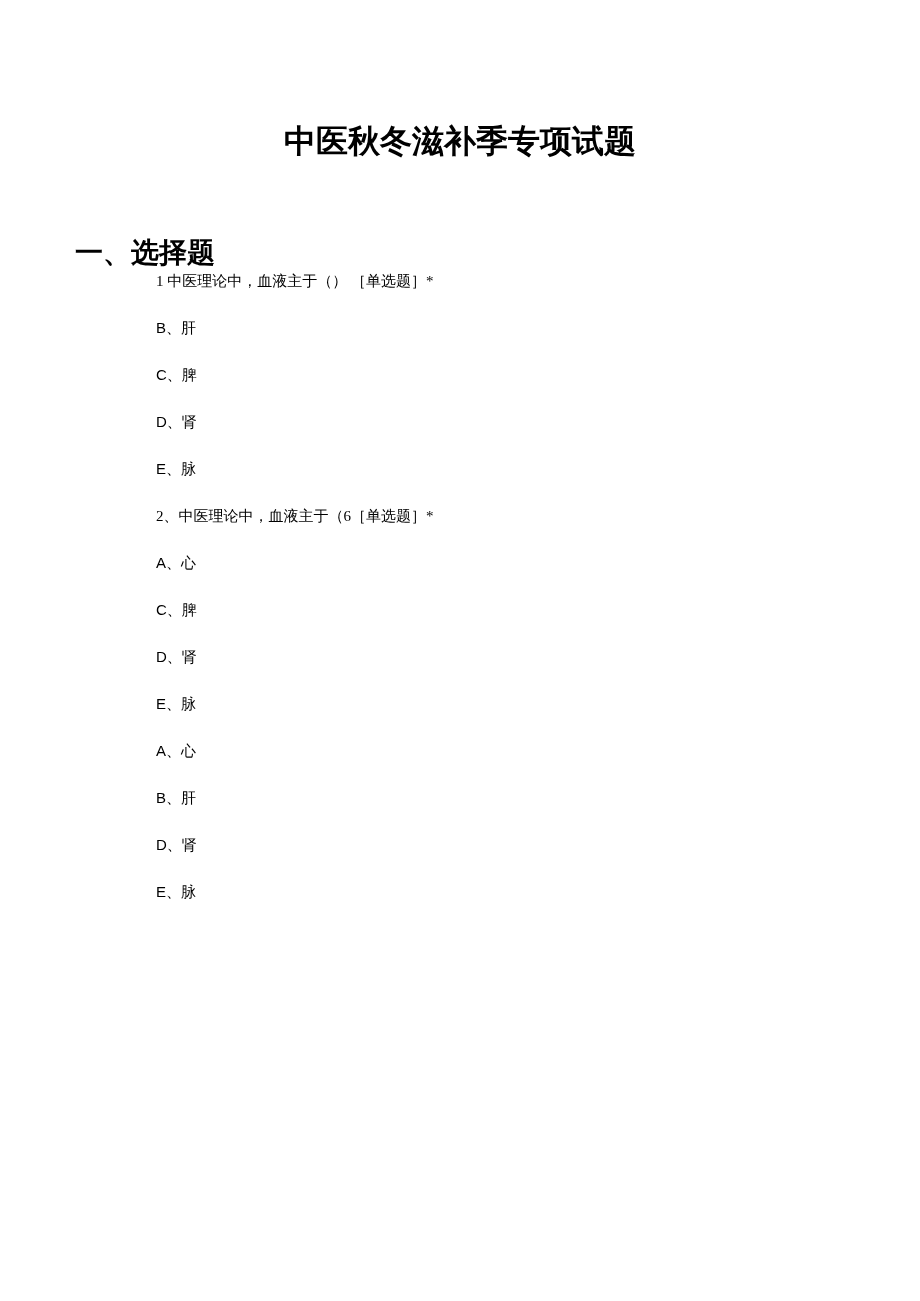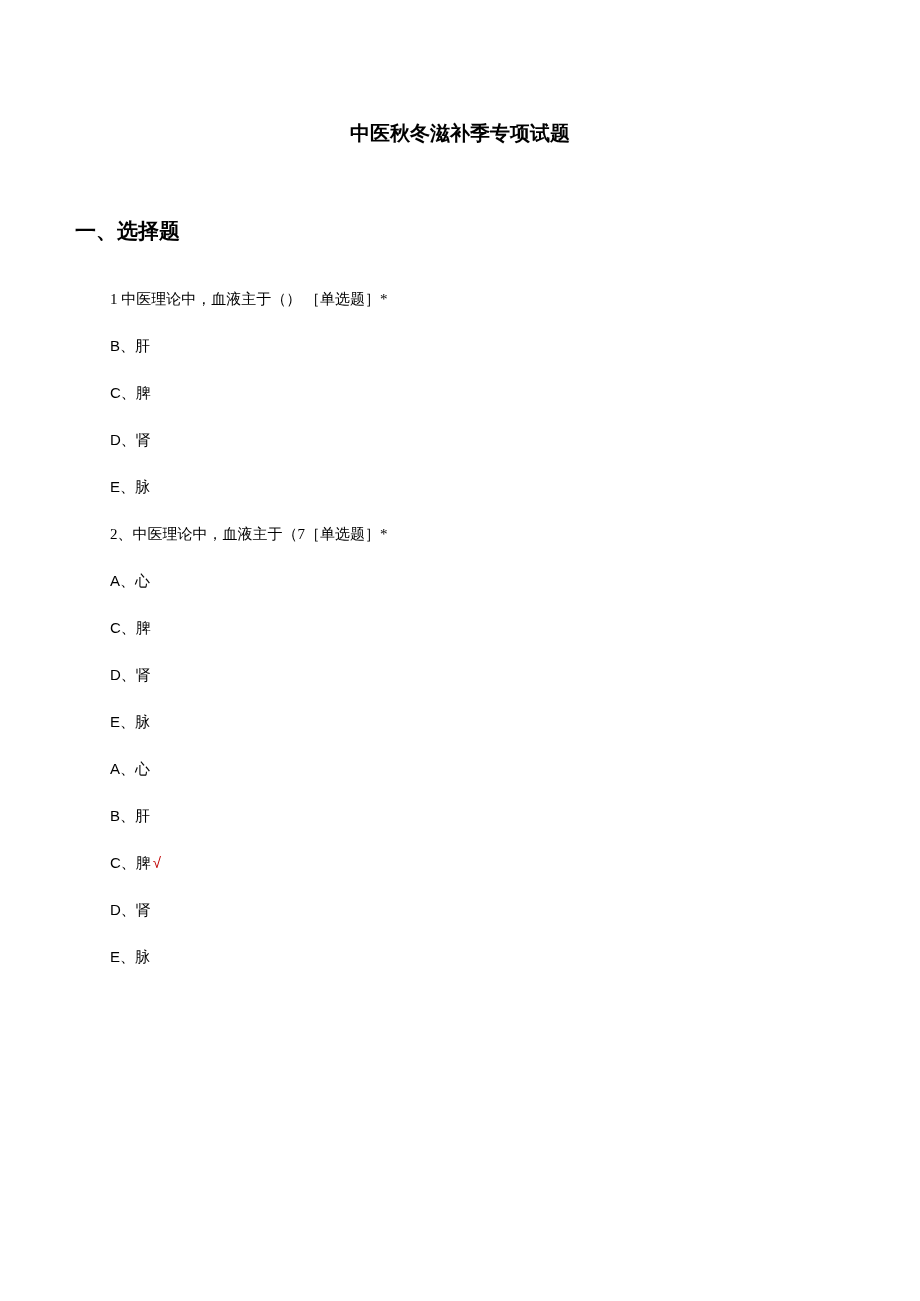--- a/index.html
+++ b/index.html
@@ -6,34 +6,34 @@
     body {
       width: 920px;
       height: 1301px;
       background: #fff;
       font-family: "SimSun", "宋体", serif;
       color: #000;
       padding: 120px 110px 60px 110px;
     }
     .title {
       text-align: center;
-      font-size: 20px;
+      font-size: 32px;
       font-weight: bold;
       font-family: "SimHei", "黑体", sans-serif;
       margin-bottom: 70px;
     }
     .section-heading {
-      font-size: 21px;
+      font-size: 28px;
       font-weight: bold;
       font-family: "SimHei", "黑体", sans-serif;
-      margin-bottom: 45px;
       margin-left: -35px;
     }
     .question-block {
       margin-bottom: 16px;
+      margin-left: 46px;
     }
     .question-text {
       font-size: 15px;
       margin-bottom: 28px;
       font-family: "SimSun", "宋体", serif;
     }
     .option {
       font-size: 15px;
       margin-bottom: 28px;
       font-family: "SimSun", "宋体", serif;
@@ -55,26 +55,25 @@
 
 <div id="questions-container">
     <div class="question-block">
       <div class="question-text">1 中医理论中，血液主于（） ［单选题］*</div>
       <div class="option"><span class="option-label">B、</span><span>肝</span></div>
       <div class="option"><span class="option-label">C、</span><span>脾</span></div>
       <div class="option"><span class="option-label">D、</span><span>肾</span></div>
       <div class="option"><span class="option-label">E、</span><span>脉</span></div>
     </div>
     <div class="question-block">
-      <div class="question-text">2、中医理论中，血液主于（7［单选题］*</div>
+      <div class="question-text">2、中医理论中，血液主于（6［单选题］*</div>
       <div class="option"><span class="option-label">A、</span><span>心</span></div>
       <div class="option"><span class="option-label">C、</span><span>脾</span></div>
       <div class="option"><span class="option-label">D、</span><span>肾</span></div>
       <div class="option"><span class="option-label">E、</span><span>脉</span></div>
     </div>
     <div class="question-block">
       <div class="option"><span class="option-label">A、</span><span>心</span></div>
       <div class="option"><span class="option-label">B、</span><span>肝</span></div>
-      <div class="option"><span class="option-label">C、</span><span>脾</span><span class="check">√</span></div>
       <div class="option"><span class="option-label">D、</span><span>肾</span></div>
       <div class="option"><span class="option-label">E、</span><span>脉</span></div>
     </div>
   </div>
 
 </body></html>

